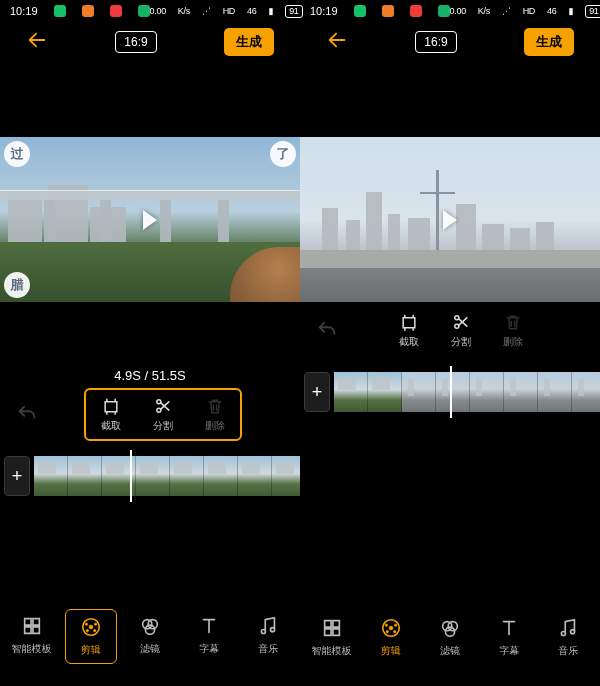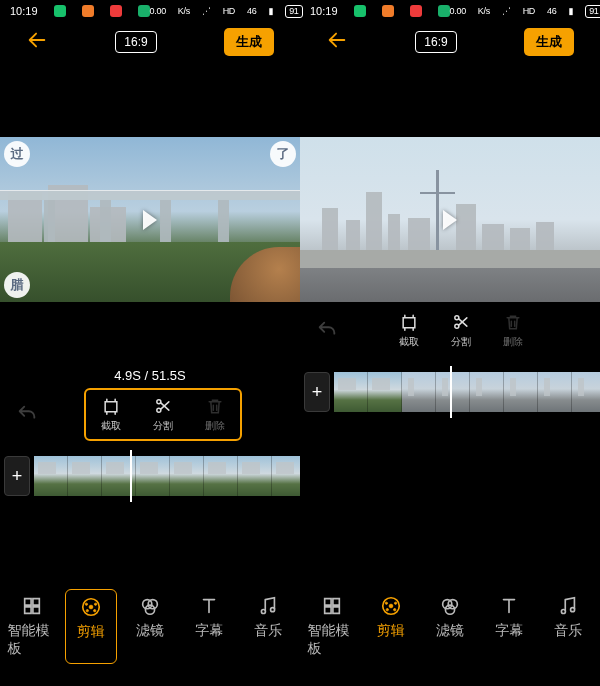--- a/index.html
+++ b/index.html
@@ -156,21 +156,21 @@
     
     .bottom-tabs{
       position:absolute; bottom:18px; left:0; right:0;
       display:flex; justify-content:space-around; padding:4px 2px;
     }
     .tab {
       width:52px; display:flex; flex-direction:column; align-items:center; gap:5px;
       padding:6px 2px; border-radius:6px;
     }
     .tab svg{ width:22px; height:22px; }
-    .tab span{ font-size:14px; color:#bbb; }
+    .tab span{ font-size:10px; color:#bbb; }
     .tab.sel{ border:1.5px solid #f6a100; }
     .tab.sel svg path, .tab.sel svg circle{ stroke:#f6a100 !important; }
     .tab.sel svg .fillacc{ fill:#f6a100; }
     .tab.sel span{ color:#f6a100; }
     .tab.accent svg path, .tab.accent svg circle{ stroke:#f6a100 !important; }
     .tab.accent svg .fillacc{ fill:#f6a100; }
     .tab.accent span{ color:#f6a100; }
 
     
     .navbar{

